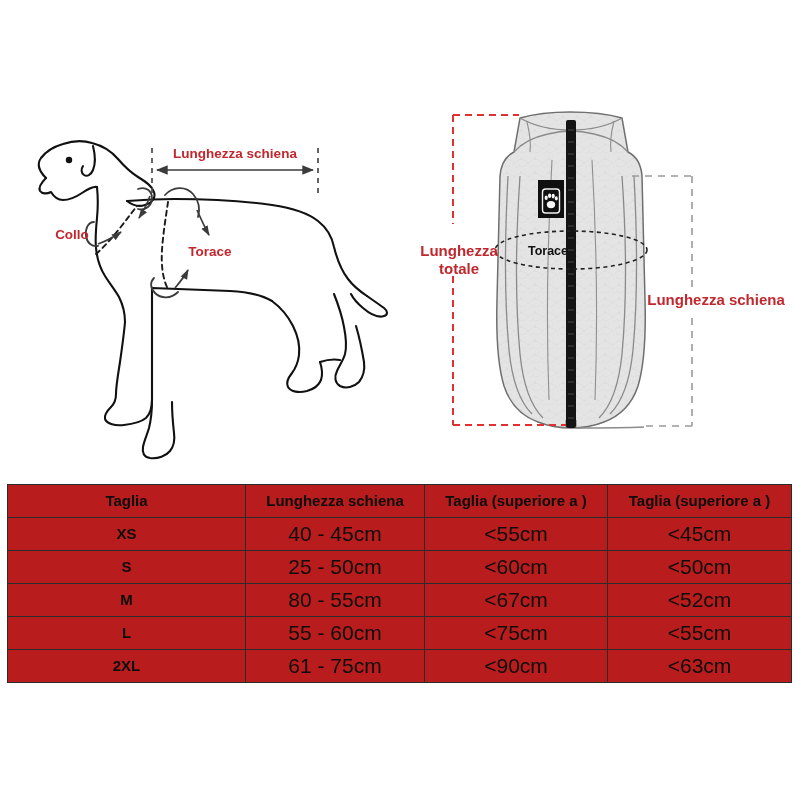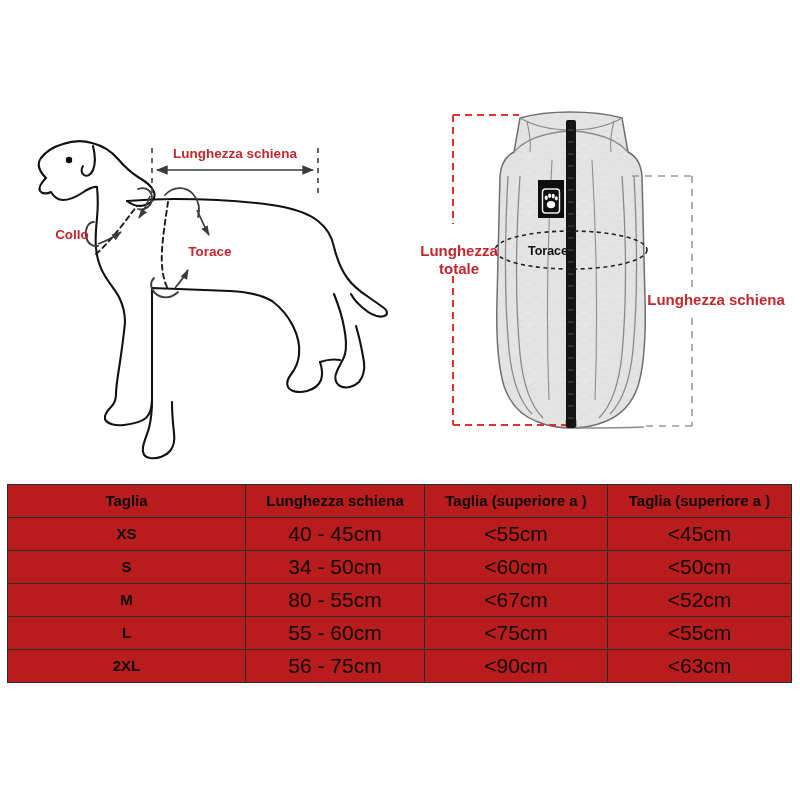--- a/index.html
+++ b/index.html
@@ -381,38 +381,38 @@
     </thead>
     <tbody>
       <tr>
         <td class="sizecell">XS</td>
         <td class="valcell">40 - 45cm</td>
         <td class="valcell">&lt;55cm</td>
         <td class="valcell">&lt;45cm</td>
       </tr>
       <tr>
         <td class="sizecell">S</td>
-        <td class="valcell">34 - 50cm</td>
+        <td class="valcell">25 - 50cm</td>
         <td class="valcell">&lt;60cm</td>
         <td class="valcell">&lt;50cm</td>
       </tr>
       <tr>
         <td class="sizecell">M</td>
         <td class="valcell">80 - 55cm</td>
         <td class="valcell">&lt;67cm</td>
         <td class="valcell">&lt;52cm</td>
       </tr>
       <tr>
         <td class="sizecell">L</td>
         <td class="valcell">55 - 60cm</td>
         <td class="valcell">&lt;75cm</td>
         <td class="valcell">&lt;55cm</td>
       </tr>
       <tr>
         <td class="sizecell">2XL</td>
-        <td class="valcell">56 - 75cm</td>
+        <td class="valcell">61 - 75cm</td>
         <td class="valcell">&lt;90cm</td>
         <td class="valcell">&lt;63cm</td>
       </tr>
     </tbody>
   </table>
 
 </div>
 
 </body></html>

